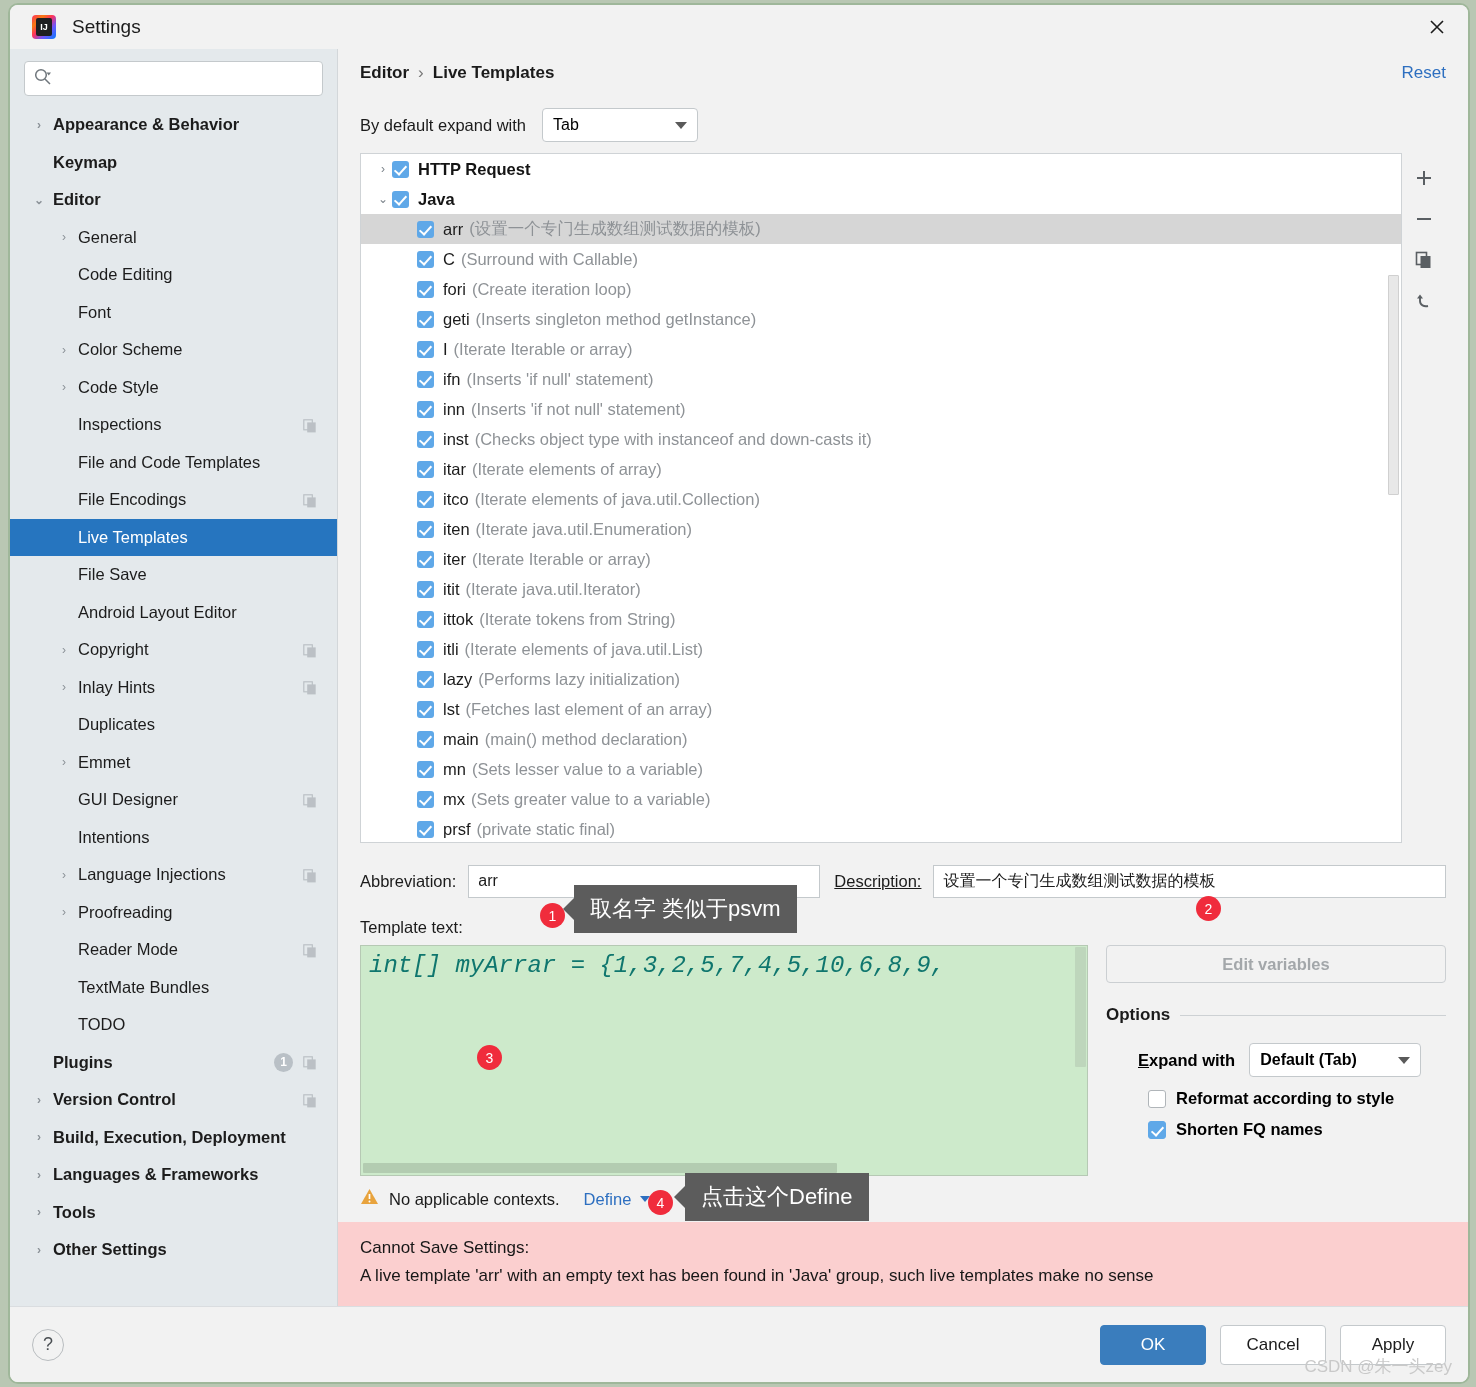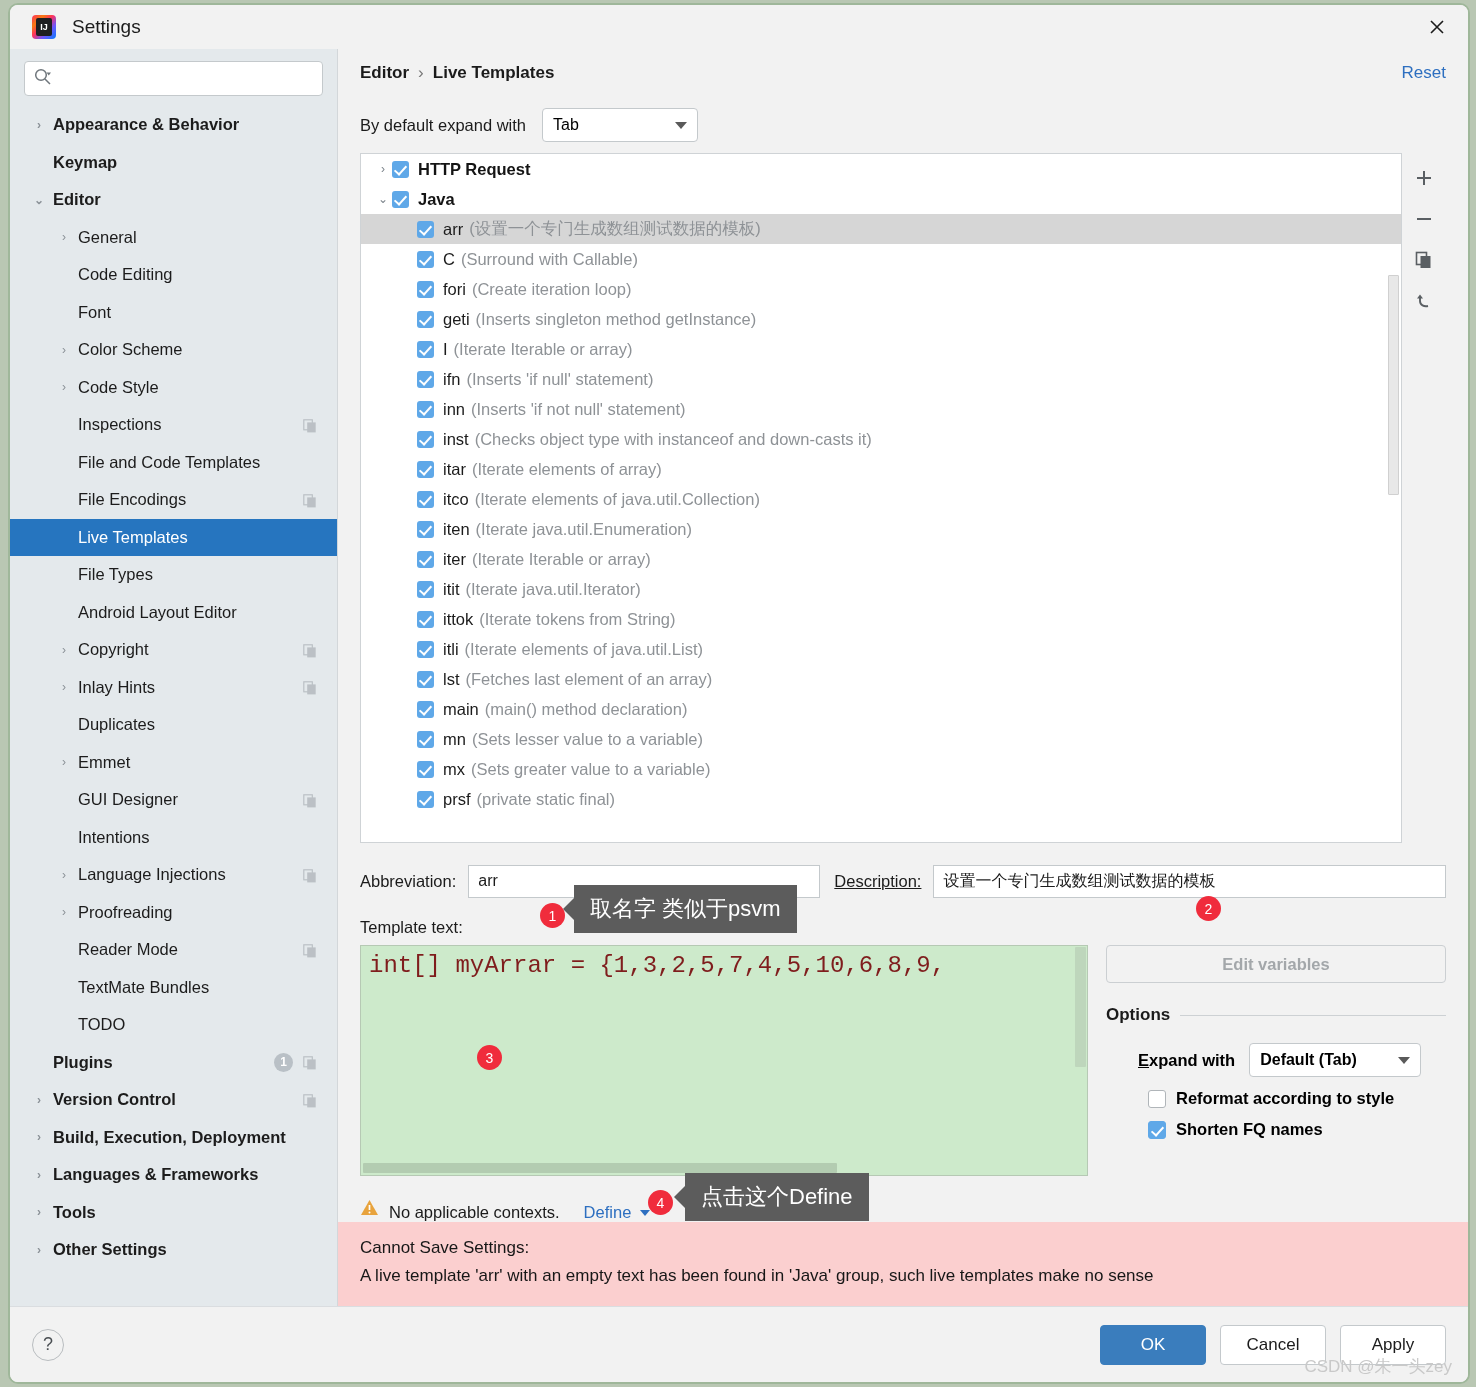--- a/index.html
+++ b/index.html
@@ -326,22 +326,23 @@
     flex: 0 0 728px;
     background: #cdeacb;
     border: 1px solid #b6c9b4;
     overflow: hidden;
   }
   #tt-code {
     font-family: "Liberation Mono", monospace;
     font-size: 24px;
     white-space: pre;
     padding: 6px 0 0 8px;
-    color: #7f1d1d;
+    color: #0f766e;
     letter-spacing: 0px;
+    font-style: italic;
   }
   #tt-vscroll {
     position: absolute;
     right: 1px; top: 1px;
     width: 11px; height: 120px;
     background: #bed6bc;
     border-radius: 1px;
   }
   #tt-hscroll {
     position: absolute;
@@ -408,21 +409,21 @@
     border: solid #fff;
     border-width: 0 2.2px 2.2px 0;
     transform: rotate(42deg);
   }
 
   
   #ctx-row {
     height: 46px;
     flex: 0 0 46px;
     display: flex;
-    align-items: flex-end;
+    align-items: center;
     padding: 0 22px;
     gap: 10px;
     position: relative;
   }
   #warn-ic { color: #e8a33d; font-size: 17px; }
   #ctx-text { font-size: 16.5px; color: #1b1b1b; }
   #define-link {
     color: #2d6fc0; font-size: 16.5px; cursor: pointer;
     margin-left: 14px;
     display: flex; align-items: center; gap: 9px;
@@ -605,21 +606,21 @@
                 <rect x="0.8" y="0.8" width="8.5" height="10" fill="none" stroke="#9aa0a6" stroke-width="1.2"></rect>
                 <rect x="4.2" y="3.4" width="8.5" height="10" fill="#9aa0a6"></rect>
               </svg></span>
           </li>
           <li class="nav-item lvl1 selected">
             <span class="arrow"></span>
             <span class="label">Live Templates</span>
           </li>
           <li class="nav-item lvl1">
             <span class="arrow"></span>
-            <span class="label">File Types</span>
+            <span class="label">File Save</span>
           </li>
           <li class="nav-item lvl1">
             <span class="arrow"></span>
             <span class="label">Android Layout Editor</span>
           </li>
           <li class="nav-item lvl1">
             <span class="arrow">›</span>
             <span class="label">Copyright</span>
             <span class="copy-ic"><svg width="14" height="14" viewBox="0 0 14 14">
                 <rect x="0.8" y="0.8" width="8.5" height="10" fill="none" stroke="#9aa0a6" stroke-width="1.2"></rect>
@@ -832,20 +833,26 @@
                 <span class="twisty"></span>
                 <span class="cb"></span>
                 <span class="tpl-name">ittok</span>
                 <span class="tpl-desc">(Iterate tokens from String)</span>
               </div>
               <div class="tpl-row child">
                 <span class="twisty"></span>
                 <span class="cb"></span>
                 <span class="tpl-name">itli</span>
                 <span class="tpl-desc">(Iterate elements of java.util.List)</span>
+              </div>
+              <div class="tpl-row child">
+                <span class="twisty"></span>
+                <span class="cb"></span>
+                <span class="tpl-name">lazy</span>
+                <span class="tpl-desc">(Performs lazy initialization)</span>
               </div>
               <div class="tpl-row child">
                 <span class="twisty"></span>
                 <span class="cb"></span>
                 <span class="tpl-name">lst</span>
                 <span class="tpl-desc">(Fetches last element of an array)</span>
               </div>
               <div class="tpl-row child">
                 <span class="twisty"></span>
                 <span class="cb"></span>

